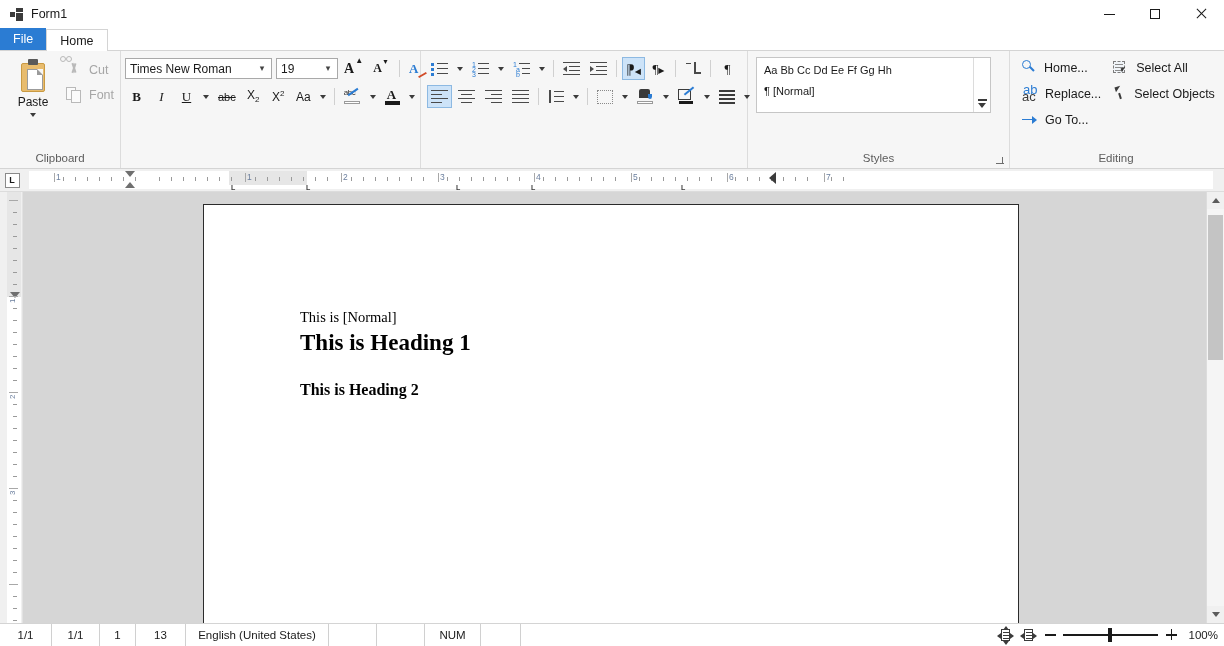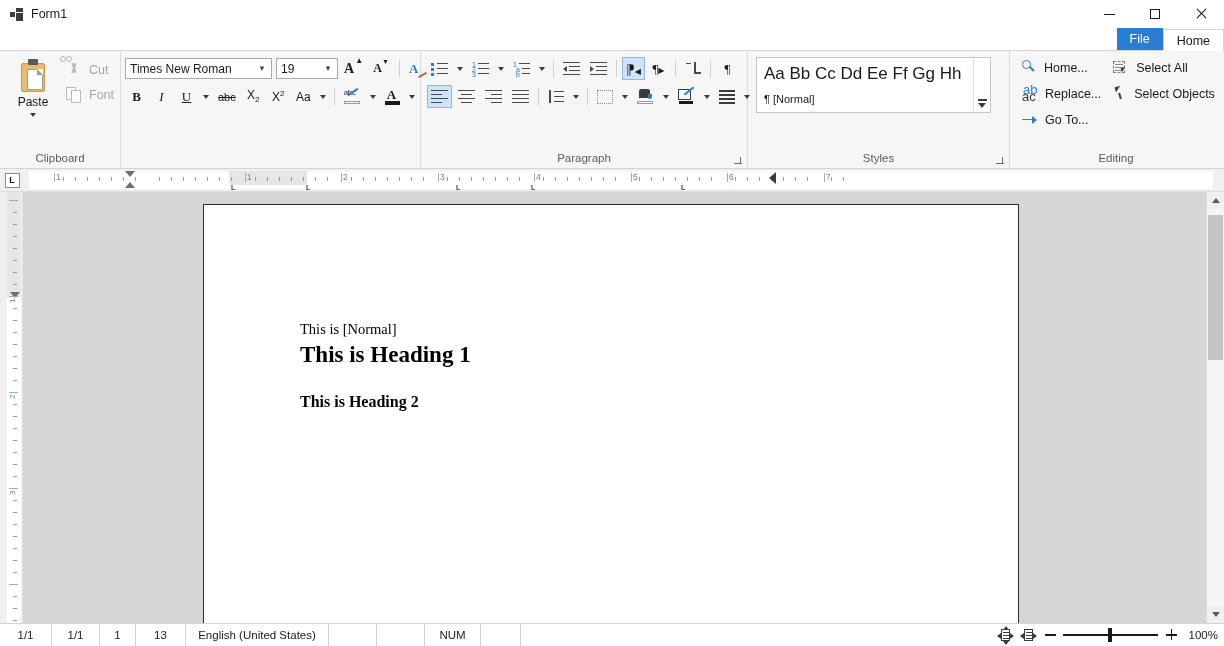--- a/index.html
+++ b/index.html
@@ -23,21 +23,21 @@
   .win-controls{position:absolute;right:0;top:0;height:28px;display:flex;}
   .win-btn{width:46px;height:28px;display:flex;align-items:center;justify-content:center;}
   .glyph-min{width:11px;height:1px;background:#1a1a1a;display:block;}
   .glyph-max{width:10px;height:10px;border:1px solid #1a1a1a;display:block;box-sizing:border-box;}
   .glyph-close{width:12px;height:12px;position:relative;display:block;}
   .glyph-close:before,.glyph-close:after{content:"";position:absolute;left:0;top:5px;width:13px;height:1px;background:#1a1a1a;}
   .glyph-close:before{transform:rotate(45deg);}
   .glyph-close:after{transform:rotate(-45deg);}
 
   
-  .tabstrip{height:22px;background:#ffffff;display:flex;align-items:flex-end;border-bottom:1px solid #d4d4d4;flex:none;justify-content:flex-end;}
+  .tabstrip{height:22px;background:#ffffff;display:flex;align-items:flex-end;border-bottom:1px solid #d4d4d4;flex:none;}
   .tab{height:22px;line-height:22px;padding:0 13px;font-size:12.5px;box-sizing:border-box;}
   .tab.file{background:#2b7cd3;color:#ffffff;}
   .tab.active{background:#ffffff;color:#1a1a1a;border-left:1px solid #d4d4d4;border-right:1px solid #d4d4d4;border-top:1px solid #d4d4d4;position:relative;top:1px;}
 
   
   .ribbon{height:117px;background:#f6f6f6;border-bottom:1px solid #d4d4d4;display:flex;flex:none;position:relative;}
   .group{position:relative;height:117px;box-sizing:border-box;border-right:1px solid #dcdcdc;display:flex;flex-direction:column;}
   .group-body{flex:1;display:flex;align-items:flex-start;padding-top:6px;}
   .group-label{height:18px;line-height:16px;text-align:center;font-size:11.5px;color:#5c5c5c;position:relative;}
   .dlg-launcher{position:absolute;right:4px;bottom:2px;width:10px;height:10px;color:#6d6d6d;font-size:9px;line-height:10px;text-align:center;}
@@ -147,21 +147,21 @@
   .penico .pn{position:absolute;left:5px;top:1px;width:12px;height:2px;background:#2b7cd3;transform:rotate(-40deg);}
   .penico .bar{position:absolute;left:1px;bottom:0;width:14px;height:3px;background:#1a1a1a;}
   .stackico{width:16px;height:14px;position:relative;}
   .stackico i{position:absolute;left:0;width:16px;height:2.4px;background:#3b3b3b;}
   .stackico i.a{top:0;}.stackico i.b{top:4px;}.stackico i.c{top:8px;}.stackico i.d{top:12px;}
 
   
   .g-styles{width:262px;}
   .style-gallery{margin-left:8px;width:235px;height:56px;border:1px solid #c6c6c6;background:#ffffff;box-sizing:border-box;display:flex;position:relative;}
   .style-cell{flex:1;padding:6px 7px 0 7px;overflow:hidden;}
-  .style-preview{font-family:"Liberation Sans",sans-serif;font-size:17px;color:#1a1a1a;white-space:nowrap;}
+  .style-preview{font-family:"Liberation Sans",sans-serif;font-size:11px;color:#1a1a1a;white-space:nowrap;}
   .style-name{font-size:11px;color:#1a1a1a;margin-top:9px;white-space:nowrap;}
   .style-scroll{width:16px;border-left:1px solid #dcdcdc;display:flex;flex-direction:column;align-items:center;justify-content:flex-end;padding-bottom:4px;}
   .style-scroll .bar{width:9px;height:1.6px;background:#3b3b3b;margin-bottom:2px;}
   .style-scroll .tri{width:0;height:0;border-left:4.5px solid transparent;border-right:4.5px solid transparent;border-top:5px solid #3b3b3b;}
 
   
   .g-edit{width:212px;border-right:none;}
   .edit-cols{display:flex;padding-left:8px;gap:4px;}
   .edit-col{display:flex;flex-direction:column;gap:5px;}
   .ecmd{display:flex;align-items:center;gap:7px;height:21px;padding:0 4px;font-size:12.5px;color:#1a1a1a;}
@@ -202,21 +202,21 @@
   .work{flex:1;display:flex;position:relative;background:#d6d6d6;overflow:hidden;}
   .vruler{width:22px;background:#f0f0f0;position:relative;flex:none;border-right:1px solid #e2e2e2;}
   .vr-track{position:absolute;left:7px;top:0;width:14px;bottom:0;background:#ffffff;}
   .vr-margin{position:absolute;left:7px;top:0;width:14px;background:#e6e6e6;}
   .vr-tick{position:absolute;left:13px;width:4px;height:1px;background:#9a9a9a;}
   .vr-tick.major{left:9px;width:9px;background:#a8a8a8;}
   .vr-num{position:absolute;left:8px;font-size:8px;color:#6b7f9e;transform:rotate(-90deg);transform-origin:left top;}
   .vr-indent{position:absolute;left:10px;width:0;height:0;border-left:5px solid transparent;border-right:5px solid transparent;border-top:6px solid #6f6f6f;}
   .canvas{flex:1;position:relative;background:#d6d6d6;overflow:hidden;}
   .page{position:absolute;left:180px;top:12px;width:816px;height:600px;background:#ffffff;border:1px solid #2b2b2b;box-sizing:border-box;}
-  .doc-text{position:absolute;left:96px;top:115px;}
+  .doc-text{position:absolute;left:96px;top:103px;}
   .p-normal{font-family:"Liberation Serif",serif;font-size:14.5px;color:#000000;line-height:1.32;}
   .p-h1{font-family:"Liberation Serif",serif;font-size:23px;font-weight:bold;color:#000000;line-height:1.3;margin-top:1px;}
   .p-h2{font-family:"Liberation Serif",serif;font-size:16px;font-weight:bold;color:#000000;line-height:1.3;margin-top:22px;}
 
   
   .vscroll{width:17px;background:#f0f0f0;border-left:1px solid #dcdcdc;position:relative;flex:none;}
   .sb-btn{width:17px;height:17px;display:flex;align-items:center;justify-content:center;background:#f0f0f0;}
   .sb-btn.bottom{position:absolute;bottom:0;left:0;}
   .sb-up{width:0;height:0;border-left:4px solid transparent;border-right:4px solid transparent;border-bottom:5px solid #5b5b5b;}
   .sb-dn{width:0;height:0;border-left:4px solid transparent;border-right:4px solid transparent;border-top:5px solid #5b5b5b;}
@@ -542,24 +542,20 @@
                   <i class="b"></i>
                   <i class="c"></i>
                   <i class="d"></i>
                 </span>
               </div>
             <span class="split-arrow">
                 <span class="caret-dn" style="margin-top:0"></span>
               </span>
           </div>
         </div>
-      </div>
-      <div class="group-label">
-        <span>Paragraph</span>
-        <span class="dlg-launcher"></span>
       </div>
     </div>
 
     <div class="group g-styles">
       <div class="group-body">
         <div class="style-gallery">
           <div class="style-cell">
             <div class="style-preview">Aa Bb Cc Dd Ee Ff Gg Hh</div>
             <div class="style-name">¶ [Normal]</div>
           </div>

